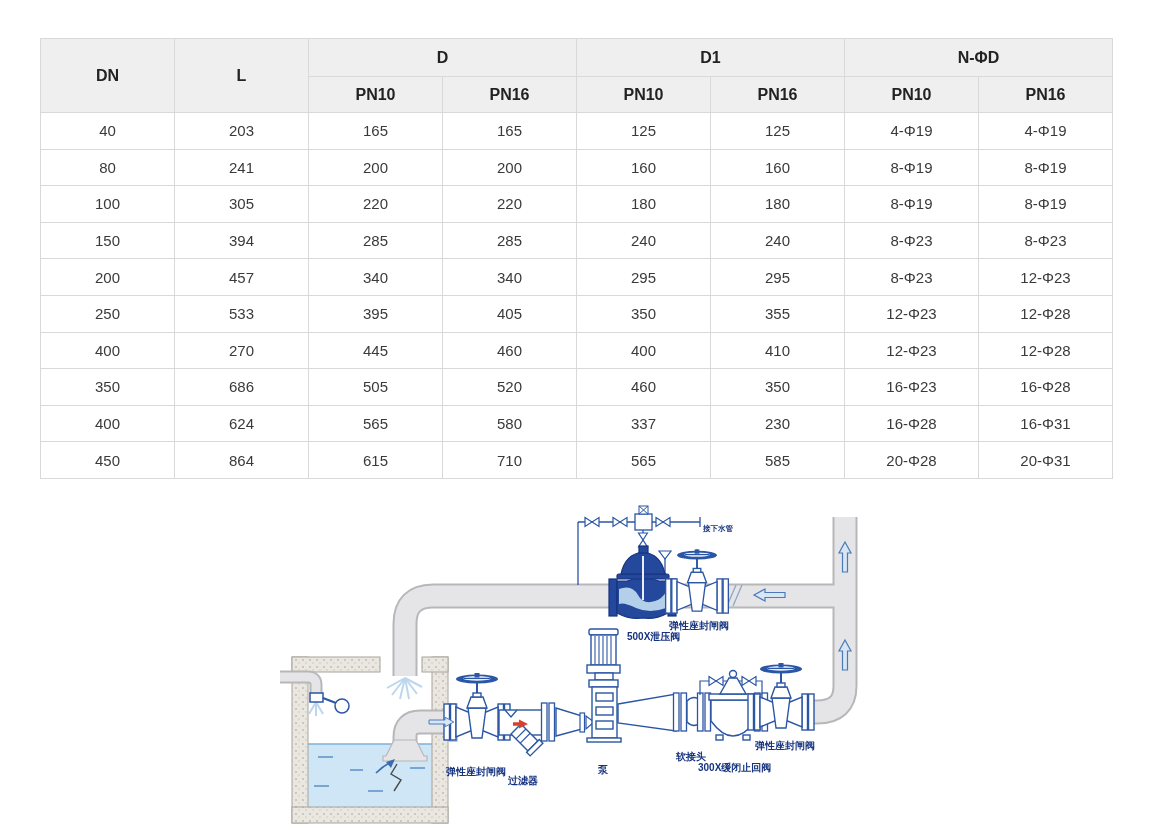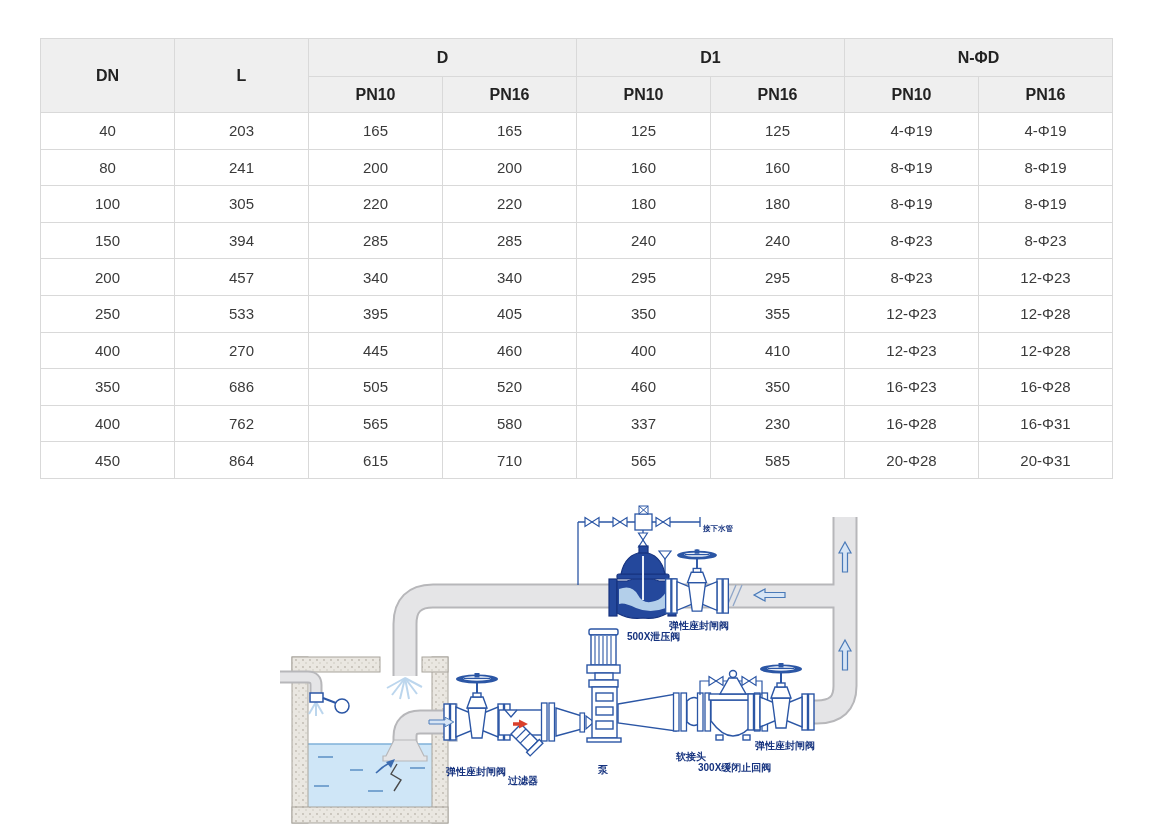--- a/index.html
+++ b/index.html
@@ -114,21 +114,21 @@
         <td>686</td>
         <td>505</td>
         <td>520</td>
         <td>460</td>
         <td>350</td>
         <td>16-Φ23</td>
         <td>16-Φ28</td>
       </tr>
       <tr>
         <td>400</td>
-        <td>762</td>
+        <td>624</td>
         <td>565</td>
         <td>580</td>
         <td>337</td>
         <td>230</td>
         <td>16-Φ28</td>
         <td>16-Φ31</td>
       </tr>
       <tr>
         <td>450</td>
         <td>864</td>

